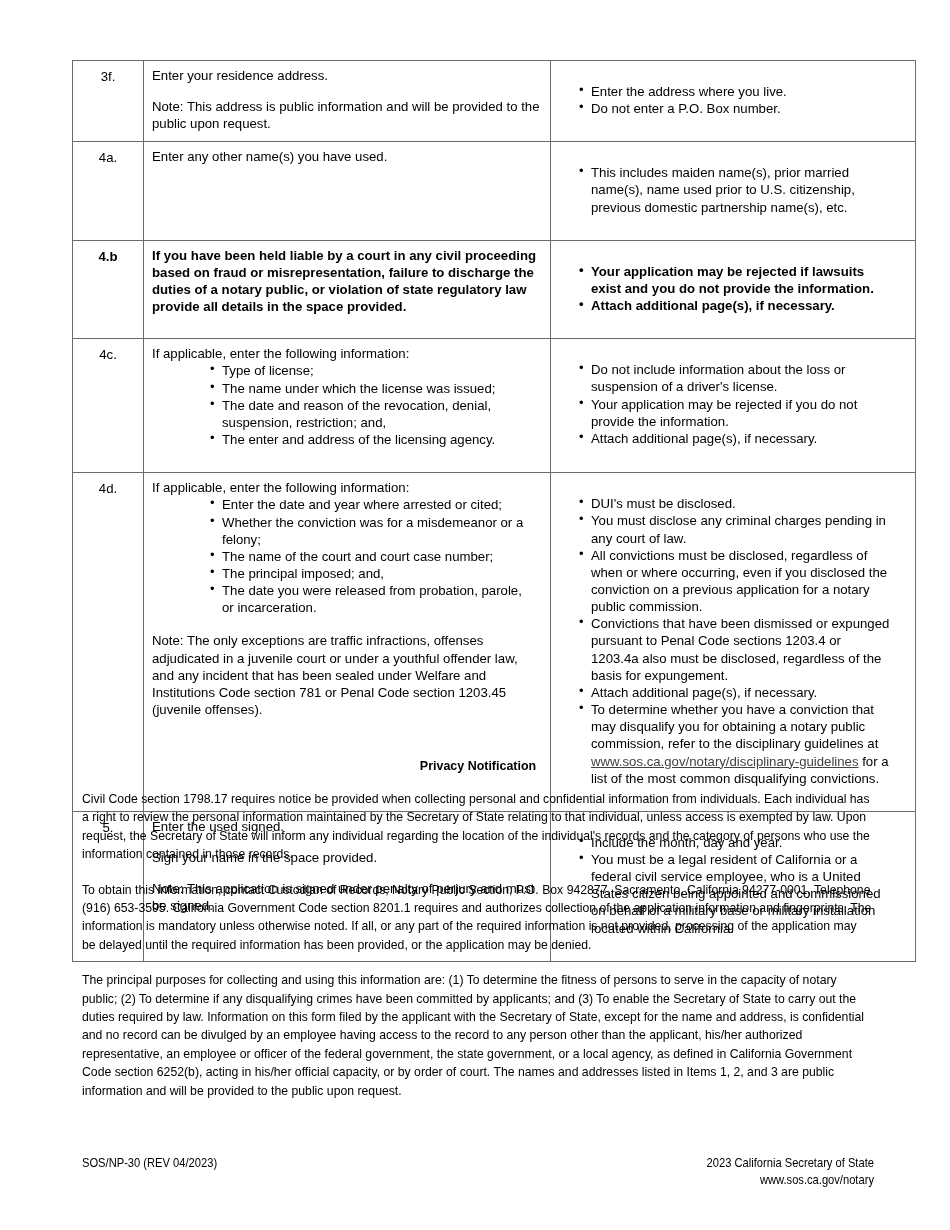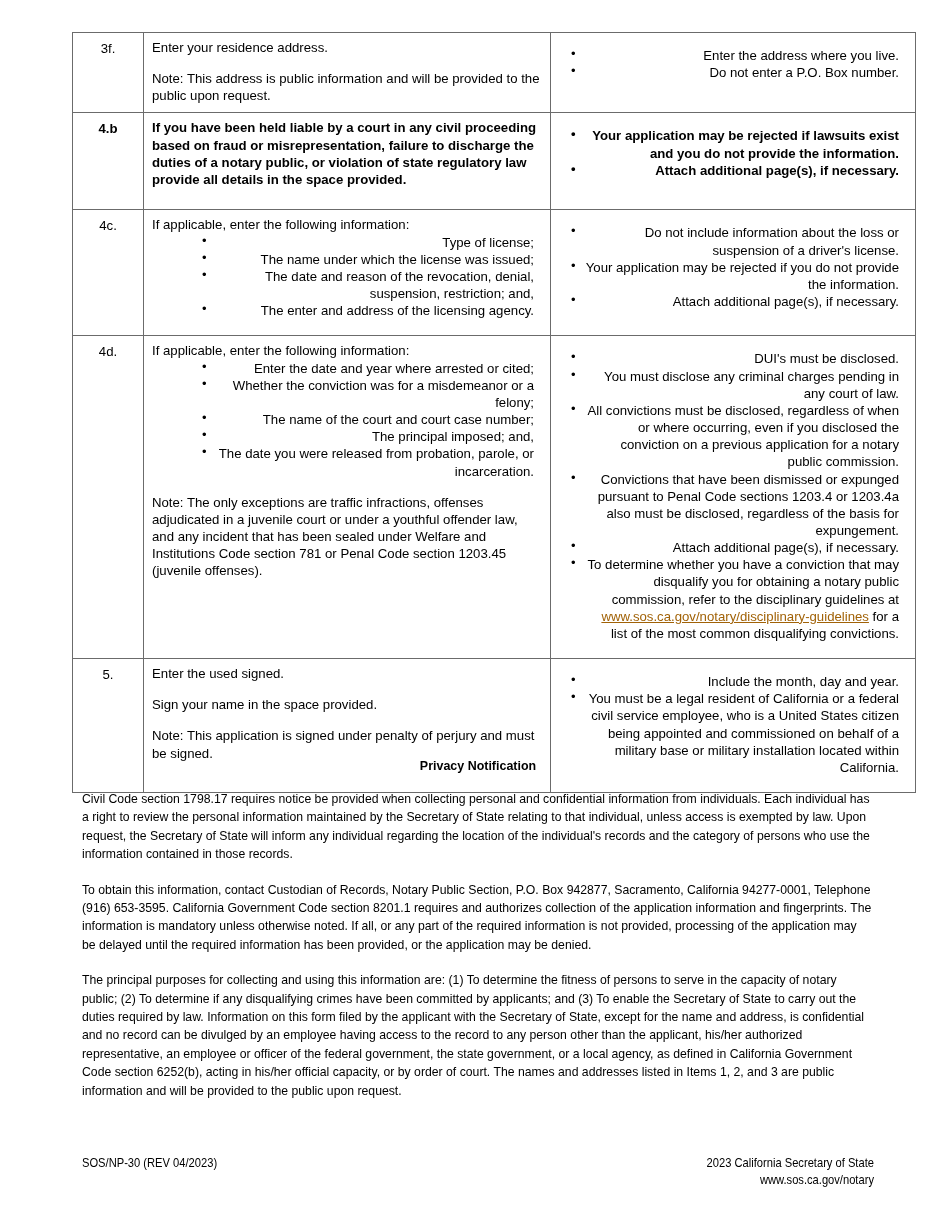--- a/index.html
+++ b/index.html
@@ -20,21 +20,21 @@
     position: absolute;
     left: 0; top: 0;
     width: 950px;
     height: 1230px;
   }
 
   
   .inst-table {
     position: absolute;
     left: 72px;
-    top: 32px;
+    top: 60px;
     width: 808px;
     border-collapse: collapse;
     table-layout: fixed;
   }
   .inst-table td {
     border: 1px solid #6b6b6b;
     vertical-align: top;
     padding: 6px 8px 8px 8px;
     font-size: 13.2px;
     line-height: 1.30;
@@ -51,24 +51,23 @@
   }
   .inst-table td.c-info {
     width: 346px;
     padding-left: 10px;
   }
 
   .blk { margin: 0; }
   .blk + .blk { margin-top: 14px; }
 
   ul.bl {
-    margin: 8px;
+    margin: 16px;
     padding: 0;
     list-style: none;
-    text-align: right;
   }
   ul.bl li {
     position: relative;
     padding-left: 14px;
     margin: 0;
   }
   ul.bl li::before {
     content: "\2022";
     position: absolute;
     left: 2px;
@@ -154,20 +153,31 @@
             <div class="blk">Enter your residence address.</div>
             <div class="blk">Note: This address is public information and will be provided to the public upon request.</div>
           </td>
           <td class="c-info">
             <ul class="bl">
               <li>Enter the address where you live.</li>
               <li>Do not enter a P.O. Box number.</li>
             </ul>
           </td>
         </tr>
+        <tr style="height: 50px;">
+          <td class="c-num">4a.</td>
+          <td class="c-do">
+            <div class="blk">Enter any other name(s) you have used.</div>
+          </td>
+          <td class="c-info">
+            <ul class="bl">
+              <li>This includes maiden name(s), prior married name(s), name used prior to U.S. citizenship, previous domestic partnership name(s), etc.</li>
+            </ul>
+          </td>
+        </tr>
         <tr style="height: 97px; font-weight: bold;">
           <td class="c-num">4.b</td>
           <td class="c-do">
             <div class="blk">If you have been held liable by a court in any civil proceeding based on fraud or misrepresentation, failure to discharge the duties of a notary public, or violation of state regulatory law provide all details in the space provided.</div>
           </td>
           <td class="c-info">
             <ul class="bl">
               <li>Your application may be rejected if lawsuits exist and you do not provide the information.</li>
               <li>Attach additional page(s), if necessary.</li>
             </ul>
@@ -205,21 +215,21 @@
             </ul>
             <div class="blk">Note: The only exceptions are traffic infractions, offenses adjudicated in a juvenile court or under a youthful offender law, and any incident that has been sealed under Welfare and Institutions Code section 781 or Penal Code section 1203.45 (juvenile offenses).</div>
           </td>
           <td class="c-info">
             <ul class="bl">
               <li>DUI's must be disclosed.</li>
               <li>You must disclose any criminal charges pending in any court of law.</li>
               <li>All convictions must be disclosed, regardless of when or where occurring, even if you disclosed the conviction on a previous application for a notary public commission.</li>
               <li>Convictions that have been dismissed or expunged pursuant to Penal Code sections 1203.4 or 1203.4a also must be disclosed, regardless of the basis for expungement.</li>
               <li>Attach additional page(s), if necessary.</li>
-              <li><span>To determine whether you have a conviction that may disqualify you for obtaining a notary public commission, refer to the disciplinary guidelines at </span><a class="extlink" href="#" style="color: #a16207;">www.sos.ca.gov/notary/disciplinary-guidelines</a><span> for a list of the most common disqualifying convictions.</span></li>
+              <li><span>To determine whether you have a conviction that may disqualify you for obtaining a notary public commission, refer to the disciplinary guidelines at </span><a class="extlink" href="#" style="color: #404040;">www.sos.ca.gov/notary/disciplinary-guidelines</a><span> for a list of the most common disqualifying convictions.</span></li>
             </ul>
           </td>
         </tr>
         <tr style="height: 100px;">
           <td class="c-num">5.</td>
           <td class="c-do">
             <div class="blk">Enter the used signed.</div>
             <div class="blk">Sign your name in the space provided.</div>
             <div class="blk">Note: This application is signed under penalty of perjury and must be signed.</div>
           </td>

